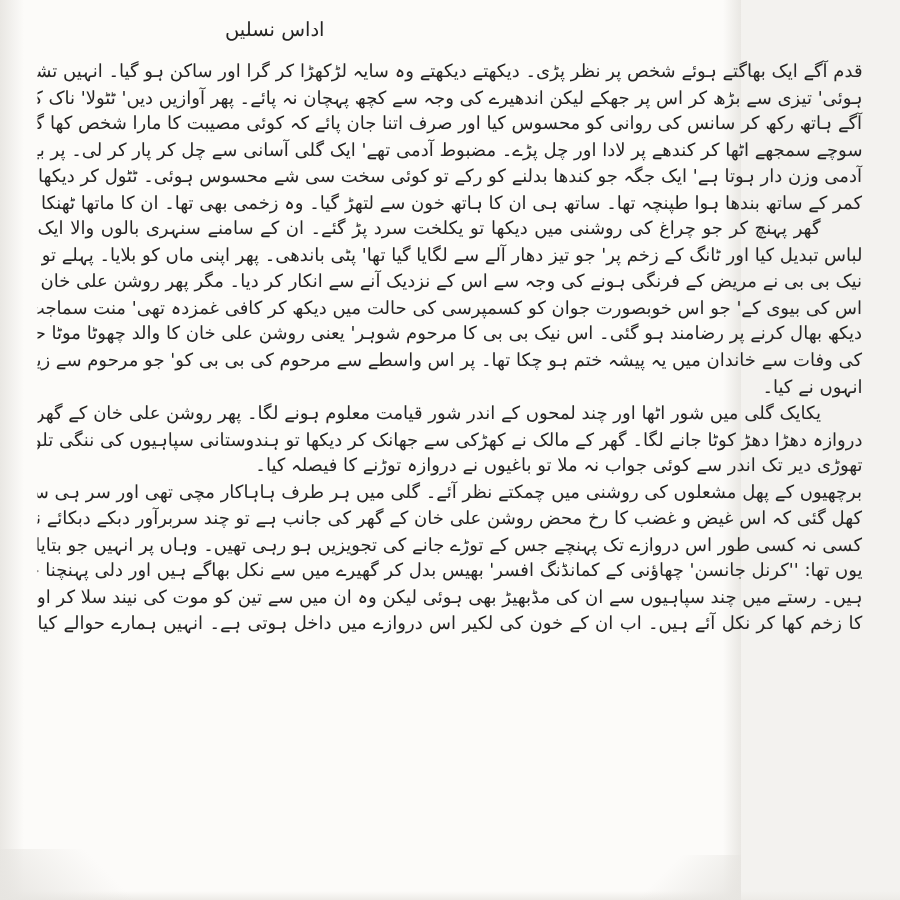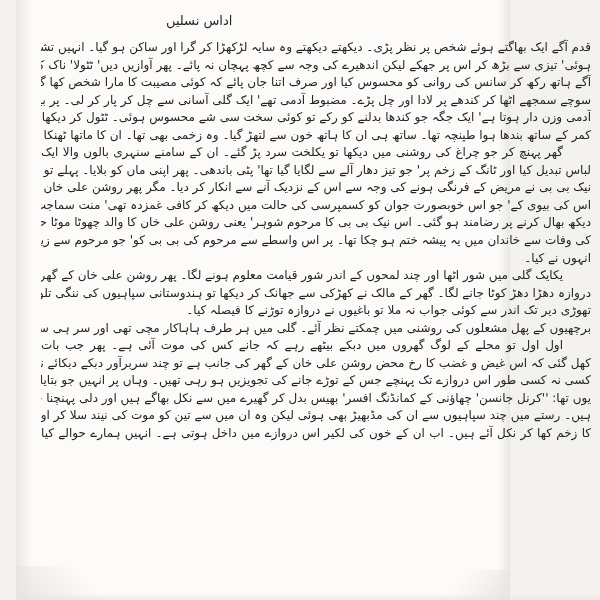--- a/index.html
+++ b/index.html
@@ -9,21 +9,20 @@
   }
   html,body{margin:0;padding:0;}
   body{
     width:600px;height:600px;overflow:hidden;
     background:#f3f2ef;
     font-family:"DejaVu Sans", sans-serif;
   }
   .page{
     position:relative;width:494px;height:600px;
     background:var(--paper);
-    margin-left:16px;
   }
   
   .edge-left{position:absolute;left:0;top:0;width:16px;height:600px;
     background:linear-gradient(to right, var(--edge), rgba(233,231,227,0));}
   .edge-right{position:absolute;right:0;top:0;width:12px;height:600px;
     background:linear-gradient(to left, var(--edge), rgba(233,231,227,0));}
   .corner-bl{position:absolute;left:0;bottom:0;width:95px;height:34px;
     background:linear-gradient(45deg, #e7e5e1, rgba(231,229,225,0) 70%);}
   .corner-br{position:absolute;right:0;bottom:0;width:70px;height:30px;
     background:linear-gradient(-45deg, #e7e5e1, rgba(231,229,225,0) 70%);}
@@ -80,21 +79,20 @@
       <div class="line">لباس تبدیل کیا اور ٹانگ کے زخم پر' جو تیز دھار آلے سے لگایا گیا تھا' پٹی باندھی۔ پھر اپنی ماں کو بلایا۔ پہلے تو اس</div>
       <div class="line">نیک بی بی نے مریض کے فرنگی ہونے کی وجہ سے اس کے نزدیک آنے سے انکار کر دیا۔ مگر پھر روشن علی خان کے اور</div>
       <div class="line">اس کی بیوی کے' جو اس خوبصورت جوان کو کسمپرسی کی حالت میں دیکھ کر کافی غمزدہ تھی' منت سماجت کرنے سے اس کی</div>
       <div class="line">دیکھ بھال کرنے پر رضامند ہو گئی۔ اس نیک بی بی کا مرحوم شوہر' یعنی روشن علی خان کا والد چھوٹا موٹا حکیم تھا اور گو اس</div>
       <div class="line">کی وفات سے خاندان میں یہ پیشہ ختم ہو چکا تھا۔ پر اس واسطے سے مرحوم کی بی بی کو' جو مرحوم سے زیادہ طویل العمر</div>
       <div class="line end">انہوں نے کیا۔</div>
       <div class="line indent">یکایک گلی میں شور اٹھا اور چند لمحوں کے اندر شور قیامت معلوم ہونے لگا۔ پھر روشن علی خان کے گھر کا</div>
       <div class="line">دروازہ دھڑا دھڑ کوٹا جانے لگا۔ گھر کے مالک نے کھڑکی سے جھانک کر دیکھا تو ہندوستانی سپاہیوں کی ننگی تلواریں اور</div>
       <div class="line end">تھوڑی دیر تک اندر سے کوئی جواب نہ ملا تو باغیوں نے دروازہ توڑنے کا فیصلہ کیا۔</div>
       <div class="line">برچھیوں کے پھل مشعلوں کی روشنی میں چمکتے نظر آئے۔ گلی میں ہر طرف ہاہاکار مچی تھی اور سر ہی سر نظر آتے تھے۔</div>
-      <div class="line indent">اول اول تو محلے کے لوگ گھروں میں دبکے بیٹھے رہے کہ جانے کس کی موت آئی ہے۔ پھر جب بات</div>
       <div class="line">کھل گئی کہ اس غیض و غضب کا رخ محض روشن علی خان کے گھر کی جانب ہے تو چند سربرآور دبکے دبکائے نکلے اور</div>
       <div class="line">کسی نہ کسی طور اس دروازے تک پہنچے جس کے توڑے جانے کی تجویزیں ہو رہی تھیں۔ وہاں پر انہیں جو بتایا گیا وہ</div>
       <div class="line">یوں تھا: ''کرنل جانسن' چھاؤنی کے کمانڈنگ افسر' بھیس بدل کر گھیرے میں سے نکل بھاگے ہیں اور دلی پہنچنا چاہتے</div>
       <div class="line">ہیں۔ رستے میں چند سپاہیوں سے ان کی مڈبھیڑ بھی ہوئی لیکن وہ ان میں سے تین کو موت کی نیند سلا کر اور خود تلوار</div>
       <div class="line">کا زخم کھا کر نکل آئے ہیں۔ اب ان کے خون کی لکیر اس دروازے میں داخل ہوتی ہے۔ انہیں ہمارے حوالے کیا</div>
     </div>
 
 </div>
 
 </body></html>

